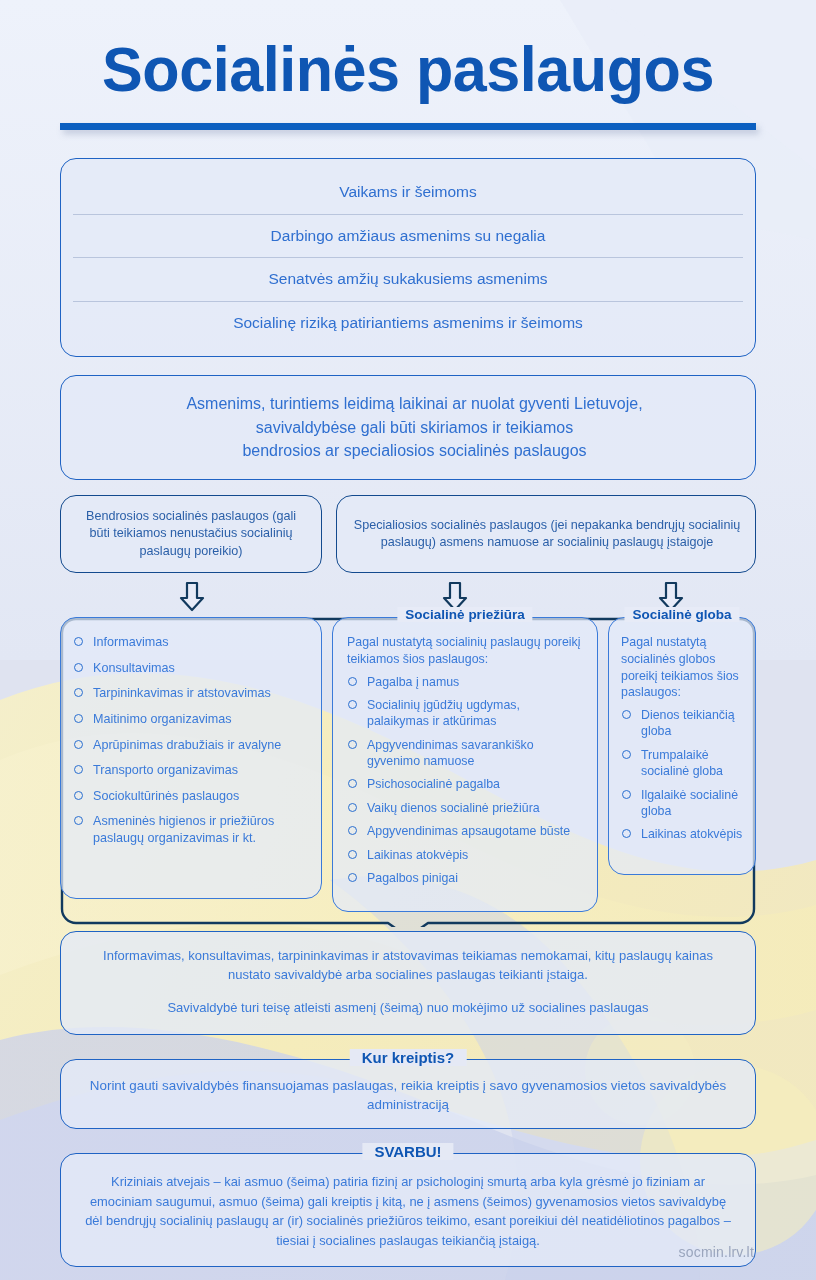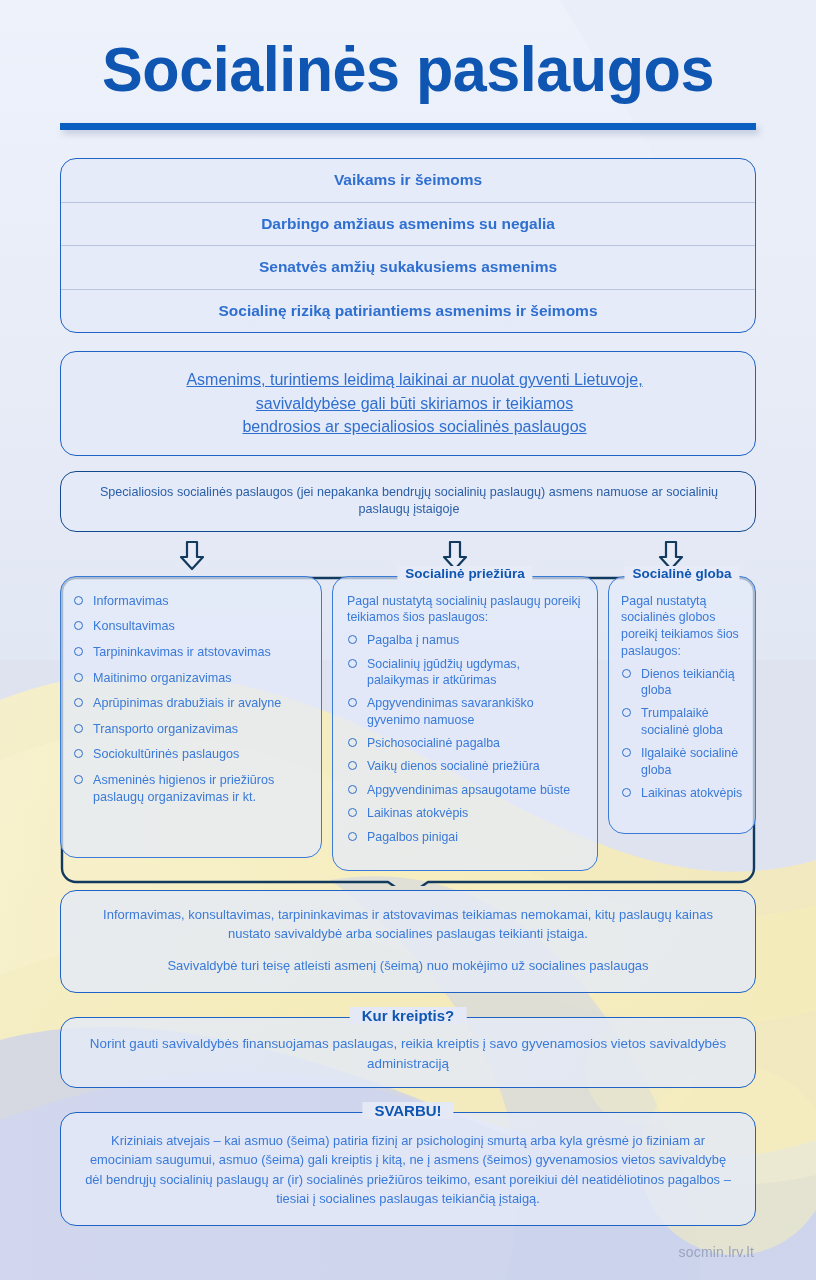--- a/index.html
+++ b/index.html
@@ -66,43 +66,41 @@
     position: relative;
   }
 
   .section {
     margin: 0 60px;
   }
 
   
   .groups {
     margin-top: 28px;
-    padding: 0;
+    padding: 12px;
     overflow: hidden;
-    font-weight: bold;
   }
   .group-row {
     text-align: center;
     font-size: 15.5px;
     line-height: 1.2;
     padding: 12px 10px;
     border-bottom: 1px solid #b9c5dd;
     color: #2f6fd0;
   }
   .group-row:last-child { border-bottom: none; }
 
   
   .eligibility {
     margin-top: 18px;
     padding: 16px 11px 17px 24px;
     text-align: center;
     font-size: 16px;
     line-height: 1.45;
     color: #2f6fd0;
-    text-decoration: underline;
   }
 
   
   .types-row {
     margin-top: 15px;
     display: flex;
     gap: 14px;
     align-items: stretch;
   }
   .type-box {
@@ -304,20 +302,23 @@
     <div class="group-row">Socialinę riziką patiriantiems asmenims ir šeimoms</div>
   </div>
 
   <div class="section card eligibility">
     <div>Asmenims, turintiems leidimą laikinai ar nuolat gyventi Lietuvoje,</div>
     <div>savivaldybėse gali būti skiriamos ir teikiamos</div>
     <div>bendrosios ar specialiosios socialinės paslaugos</div>
   </div>
 
   <div class="section types-row">
+    <div class="card type-box type-general">
+      <span>Bendrosios socialinės paslaugos (gali būti teikiamos nenustačius socialinių paslaugų poreikio)</span>
+    </div>
     <div class="card type-box type-special">
       <span>Specialiosios socialinės paslaugos (jei nepakanka bendrųjų socialinių paslaugų) asmens namuose ar socialinių paslaugų įstaigoje</span>
     </div>
   </div>
 
   <div class="section arrows-row">
     <svg class="arrow" style="left:116px" viewBox="0 0 32 32">
       <path d="M11 2 L21 2 L21 17 L27 17 L16 29 L5 17 L11 17 Z" fill="#e8ecf8" stroke="#123a5e" stroke-width="2.2" stroke-linejoin="round"></path>
     </svg>
     <svg class="arrow" style="left:379px" viewBox="0 0 32 32">

